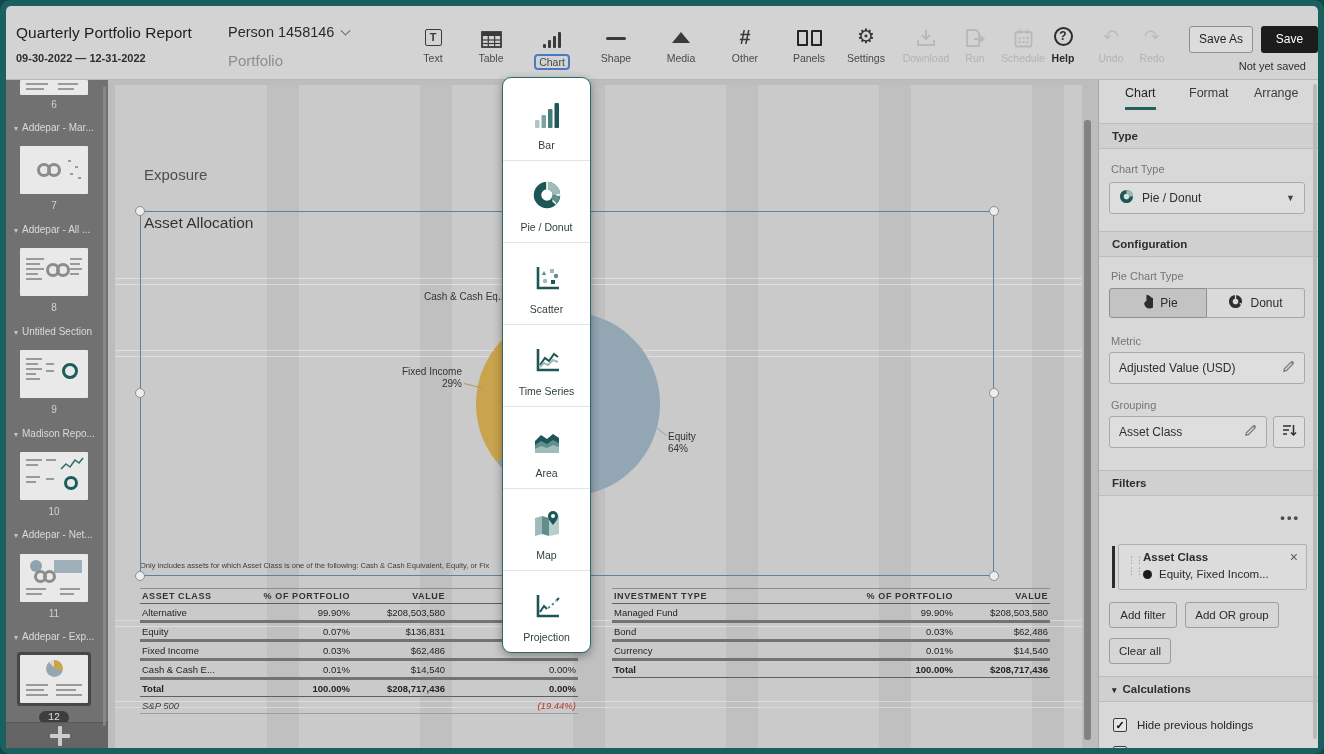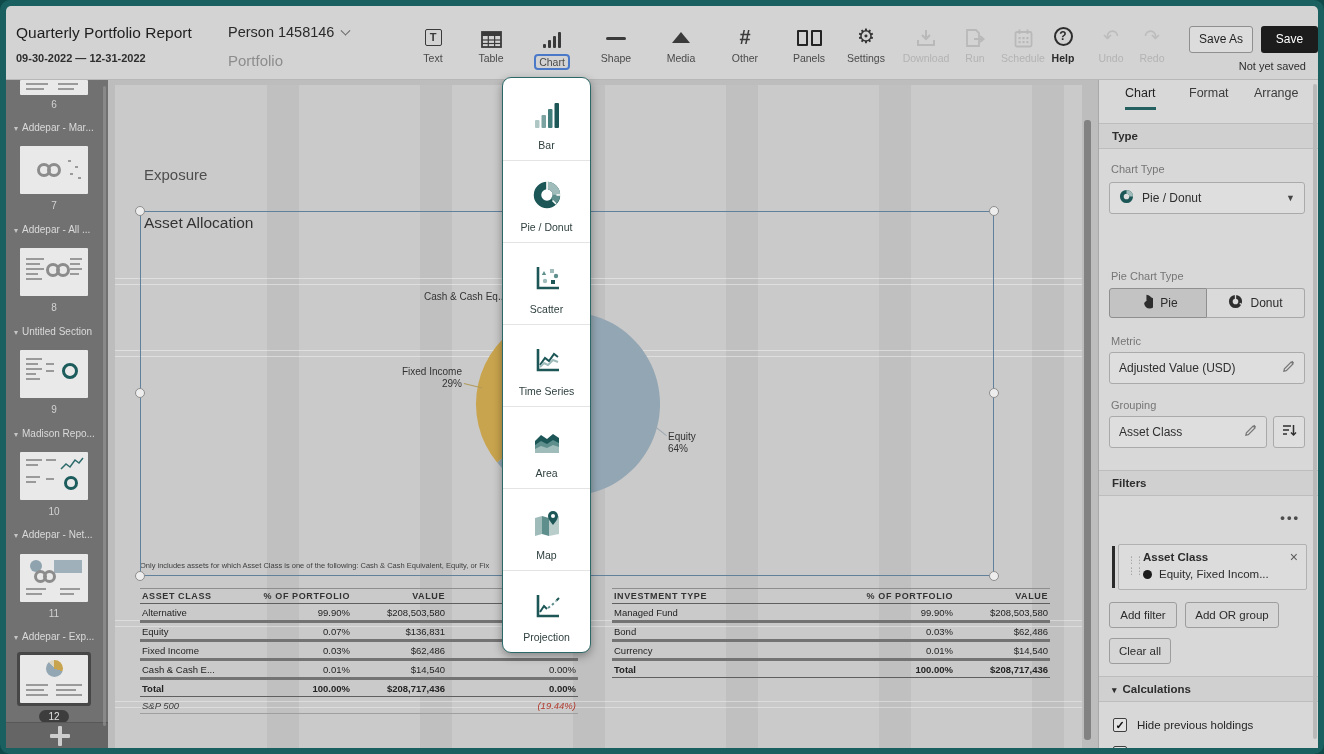--- a/index.html
+++ b/index.html
@@ -32,21 +32,21 @@
   .uarrow { font-size:19px; color:#bdbdbd; line-height:22px; }
   .btn-saveas { position:absolute; left:1183px; top:20px; width:64px; height:27px; background:#dcdcdc; border:1px solid #8f8f8f; border-radius:3px; font-size:12px; color:#1f1f1f; text-align:center; line-height:25px; }
   .btn-save { position:absolute; left:1255px; top:20px; width:57px; height:27px; background:#1c1c1c; border-radius:3px; font-size:12px; color:#fff; text-align:center; line-height:27px; }
   .save-status { position:absolute; right:12px; top:54px; font-size:11px; color:#2e2e2e; }
 
   
   .sidebar { position:absolute; left:6px; top:80px; width:102px; bottom:6px; background:#717171; overflow:hidden; }
   .thumb { position:absolute; left:14px; width:68px; height:48px; background:#e9e9e9; border-radius:1px; overflow:hidden; }
   .thumb.sel { box-shadow:0 0 0 3px #474747; }
   .pnum { position:absolute; left:14px; width:68px; text-align:center; font-size:10px; color:#d2d2d2; }
-  .pnum .pill { background:#3d3d3d; color:#e0e0e0; border-radius:8px; padding:1px 9px; }
+  .pnum .pill { background:#3d3d3d; color:#e0e0e0; border-radius:8px; padding:1px 9px;font-family:Liberation Mono, monospace; }
   .sec-label { position:absolute; left:8px; width:94px; font-size:10px; color:#dadada; white-space:nowrap; overflow:hidden; }
   .sec-label .car { font-size:8px; margin-right:4px; color:#c5c5c5; }
   .tline { position:absolute; height:2px; background:#9a9a9a; }
   .ring { position:absolute; border:3px solid #8c8c8c; border-radius:50%; }
   .ring.teal { border-color:#1d5c5c; }
   .add-page { position:absolute; left:0; right:0; bottom:0; height:26px; background:#656565; border-top:1px solid #585858; }
   .plus-h { position:absolute; left:44px; top:11px; width:20px; height:4px; background:#cdcdcd; border-radius:1px; }
   .plus-v { position:absolute; left:52px; top:3px; width:4px; height:20px; background:#cdcdcd; border-radius:1px; }
   .sb-scroll { position:absolute; left:97px; top:6px; width:3px; height:640px; background:#9d9d9d; border-radius:2px; opacity:.55; }
 
@@ -559,20 +559,21 @@
     <div class="fld-label" style="top:83px">Chart Type</div>
     <div class="field" style="left:10px;top:102px;width:196px;height:32px">
       <span><svg width="15" height="15" viewBox="0 0 16 16">
             <circle cx="8" cy="8" r="5" fill="none" stroke="#1c5656" stroke-width="4"></circle>
             <path d="M8,3 A5,5 0 0 1 13,8" fill="none" stroke="#9fbcba" stroke-width="4"></path>
           </svg></span>
       <span class="grow">Pie / Donut</span>
       <span class="caret">▼</span>
     </div>
 
+    <div class="sec-h" style="top:151px">Configuration</div>
     <div class="fld-label" style="top:190px">Pie Chart Type</div>
     <div class="seg" style="left:10px;top:208px">
       <div class="sbtn on">
         <span><svg width="15" height="15" viewBox="0 0 16 16">
               <path d="M7,9 A6,6 0 1 0 13,3 Z" transform="translate(-0.5,0.5)" fill="#2e2e2e"></path>
               <path d="M9,6.5 L9,0.8 A6,6 0 0 1 14.8,6.5 Z" fill="#2e2e2e"></path>
             </svg></span>
         <span>Pie</span>
       </div>
       <div class="sbtn">

